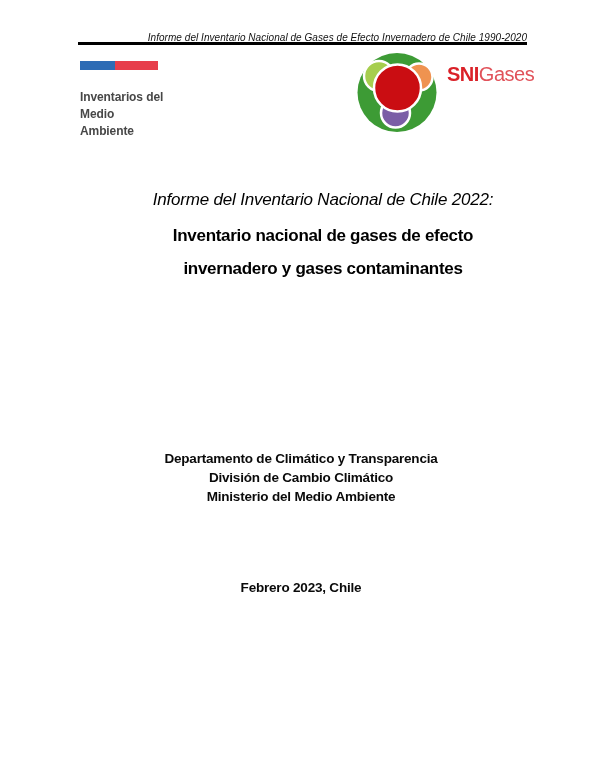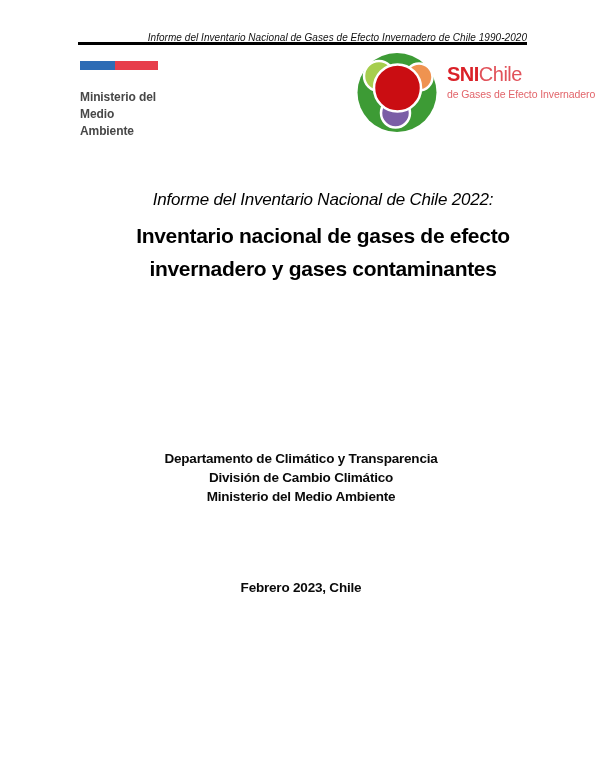--- a/index.html
+++ b/index.html
@@ -90,21 +90,21 @@
   }
   .title-subtitle {
     font-style: italic;
     font-size: 17px;
     line-height: 24px;
     letter-spacing: -0.2px;
   }
   .title-main {
     margin-top: 7px;
     font-weight: 700;
-    font-size: 21px;
+    font-size: 17px;
     line-height: 33px;
     letter-spacing: -0.3px;
   }
 
   
   .publisher-block {
     position: absolute;
     left: 0;
     right: 0;
     top: 449px;
@@ -136,40 +136,39 @@
 
   <div class="running-header">Informe del Inventario Nacional de Gases de Efecto Invernadero de Chile 1990-2020</div>
   <div class="header-rule"></div>
 
   <div class="gov-logo">
     <svg class="flag" width="78" height="9" viewBox="0 0 78 9">
       <rect x="0" y="0" width="35" height="9" fill="#2e6cb5"></rect>
       <rect x="35" y="0" width="43" height="9" fill="#e73e4b"></rect>
     </svg>
     <div class="gov-name">
-      <div>Ministerio del</div>
+      <div>Inventarios del</div>
       <div>Medio</div>
       <div>Ambiente</div>
     </div>
   </div>
 
   <div class="sni-logo">
     <svg width="80" height="80" viewBox="0 0 80 80">
       <circle cx="40" cy="39.5" r="39.5" fill="#3d9b35"></circle>
       <circle cx="22" cy="23" r="15" stroke="#ffffff" stroke-width="2.5" fill="#a6ce4e"></circle>
       <circle cx="62" cy="24" r="13.5" stroke="#ffffff" stroke-width="2.5" fill="#ef9350"></circle>
       <circle cx="38.5" cy="60" r="14.5" stroke="#ffffff" stroke-width="2.5" fill="#7b5ea6"></circle>
       <circle cx="40.5" cy="35" r="23.5" stroke="#ffffff" stroke-width="2.5" fill="#ca0d12"></circle>
     </svg>
     <div class="sni-text">
       <div class="sni-name">
-        <span class="sni-bold" style="color:#da2128;">SNI</span><span class="sni-light" style="color:#e1525a;">Chile</span>
+        <span class="sni-bold" style="color:#da2128;">SNI</span><span class="sni-light" style="color:#e1525a;">Gases</span>
       </div>
       <div class="sni-tagline" style="color:#e2646a;">
-        <div>de Gases de Efecto Invernadero</div>
       </div>
     </div>
   </div>
 
   <div class="title-block">
     <div class="title-subtitle">Informe del Inventario Nacional de Chile 2022:</div>
     <div class="title-main">
       <div>Inventario nacional de gases de efecto</div>
       <div>invernadero y gases contaminantes</div>
     </div>

